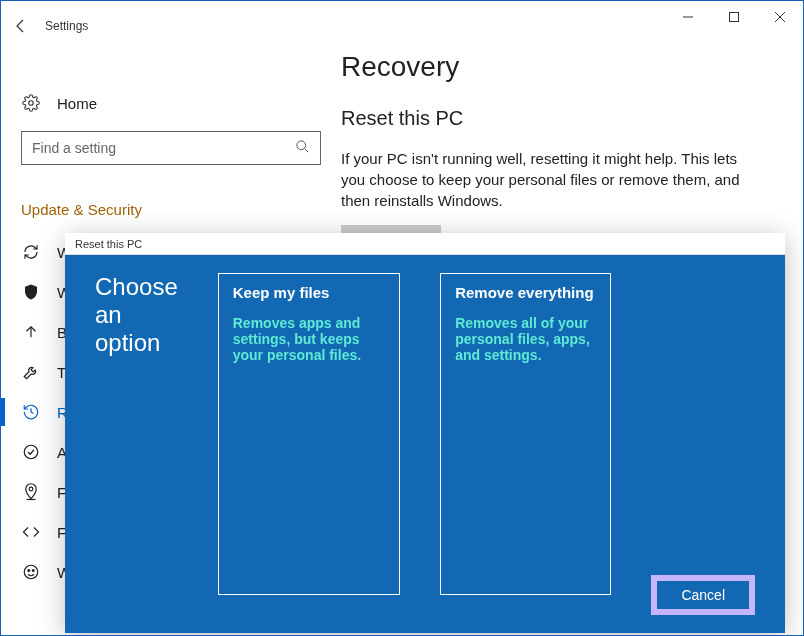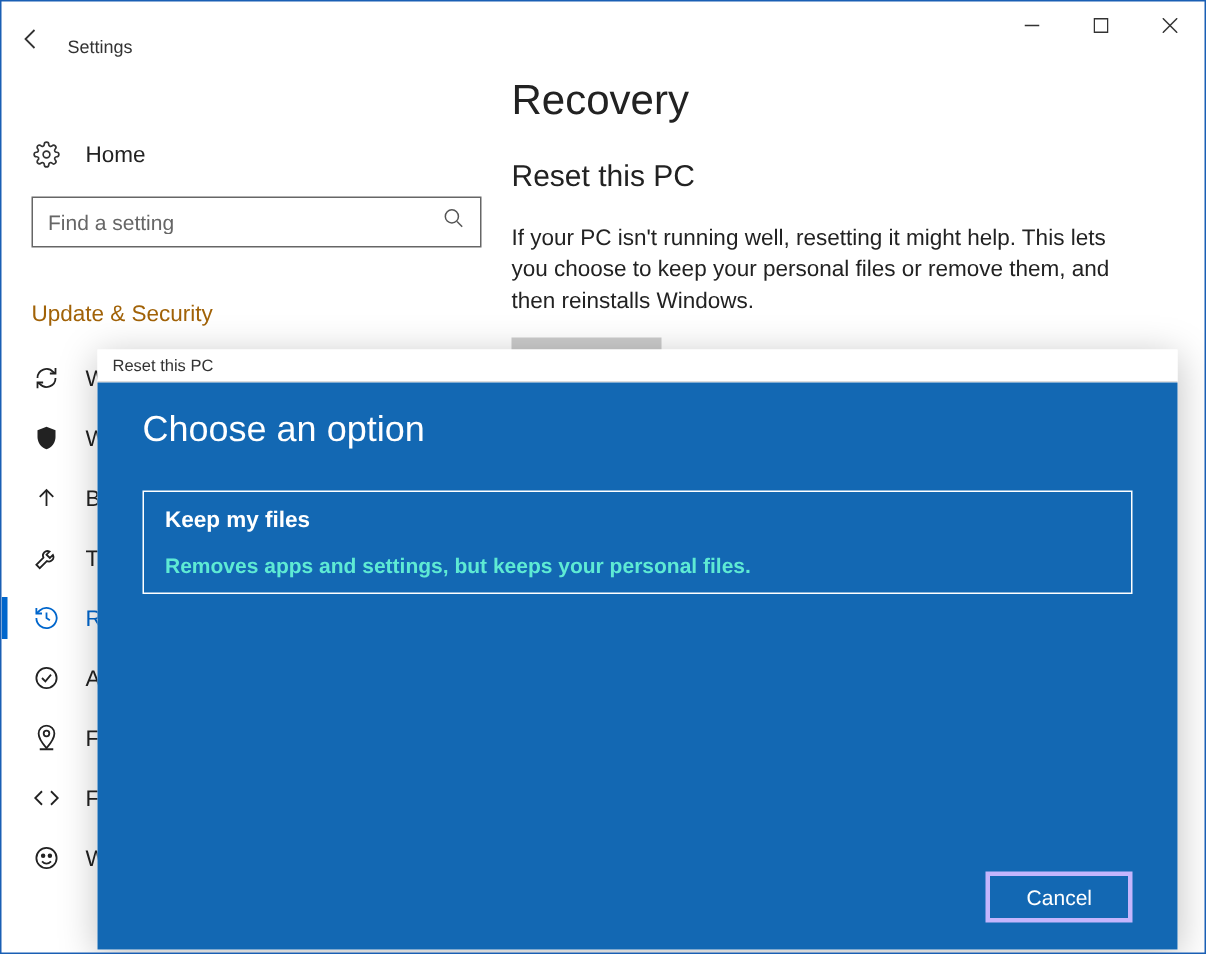--- a/index.html
+++ b/index.html
@@ -1,18 +1,18 @@
 <!DOCTYPE html>
 <html><head>
 <meta charset="utf-8">
 <style>
   * { box-sizing: border-box; margin: 0; padding: 0; font-family: "Segoe UI", Arial, sans-serif; }
   body { width: 804px; height: 636px; overflow: hidden; background: #ffffff; border: 1px solid #1a5fb4; position: relative; }
   .titlebar { height: 32px; display: flex; align-items: center; justify-content: space-between; padding-left: 8px; }
-  .titlebar-left { display: flex; align-items: flex-end; gap: 12px; margin-top: 18px; }
+  .titlebar-left { display: flex; align-items: center; gap: 12px; margin-top: 18px; }
   .back-arrow { width: 24px; height: 24px; display: flex; align-items: center; justify-content: center; color: #333; }
   .titlebar-title { font-size: 12px; color: #333; }
   .win-controls { display: flex; }
   .win-ctrl { width: 46px; height: 32px; display: flex; align-items: center; justify-content: center; color: #333; }
   .content { display: flex; height: calc(100% - 32px); }
   .sidebar { width: 340px; padding: 18px 20px 0 20px; }
   .home-row { display: flex; align-items: center; gap: 16px; padding: 6px 0 18px 0; margin-top: 36px; }
   .gear-icon { width: 20px; height: 20px; display: flex; align-items: center; justify-content: center; color: #333; flex-shrink: 0; }
   .home-label { font-size: 15px; color: #222; }
   .search-box { display: flex; align-items: center; justify-content: space-between; border: 1px solid #666; height: 34px; padding: 0 10px; margin-bottom: 36px; }
@@ -27,27 +27,27 @@
   .nav-icon { width: 20px; height: 20px; display: flex; align-items: center; justify-content: center; flex-shrink: 0; }
   .main { flex: 1; padding: 18px 24px 0 0; }
   .main h1 { font-size: 28px; font-weight: 400; color: #222; margin-bottom: 24px; }
   .main h2 { font-size: 20px; font-weight: 400; color: #222; margin-bottom: 18px; }
   .main p { font-size: 15px; color: #222; line-height: 1.4; max-width: 420px; }
   .grey-btn { margin-top: 14px; width: 100px; height: 18px; background: #ccc; }
 
   
   .modal { position: absolute; left: 64px; top: 232px; width: 720px; height: 400px; box-shadow: 0 4px 24px rgba(0,0,0,.25); background: #fff; }
   .modal-head { height: 22px; background: #fff; border-bottom: 1px solid #ddd; padding: 2px 10px; font-size: 11px; color: #333; display: flex; align-items: center; }
-  .modal-body { height: calc(100% - 22px); background: #1368b3; padding: 18px 30px 18px 30px; display: flex; flex-direction: column; }
+  .modal-body { height: calc(100% - 22px); background: #1368b3; padding: 18px 30px 18px 30px; display: flex; flex-direction: row; gap: 40px; }
   .modal-title { font-size: 24px; font-weight: 300; color: #fff; margin-bottom: 26px; }
   .option-btn { border: 1px solid #fff; padding: 10px 14px; margin-bottom: 20px; cursor: pointer; }
   .option-title { font-size: 15px; font-weight: 600; color: #fff; }
   .option-desc { font-size: 14px; font-weight: 700; color: #5eead4; margin-top: 14px; }
   .modal-footer { margin-top: auto; display: flex; justify-content: flex-end; }
-  .cancel-btn { border: 3px solid #c4b5fd; color: #fff; background: transparent; padding: 6px 24px; font-size: 14px; cursor: pointer; }
+  .cancel-btn { border: 6px solid #c4b5fd; color: #fff; background: transparent; padding: 6px 24px; font-size: 14px; cursor: pointer; }
 </style>
 </head>
 <body>
 
 <div class="titlebar">
   <div class="titlebar-left">
     <div class="back-arrow">
       <svg width="16" height="16" viewBox="0 0 16 16" fill="none" stroke="currentColor" stroke-width="1.2">
           <path d="M10 2 4 8l6 6"></path>
         </svg>
@@ -201,18 +201,22 @@
     <span>Reset this PC</span>
   </div>
   <div class="modal-body">
     <div class="modal-title">Choose an option</div>
 
     <div class="option-btn">
       <div class="option-title">Keep my files</div>
       <div class="option-desc">Removes apps and settings, but keeps your personal files.</div>
     </div>
 
+    <div class="option-btn">
+      <div class="option-title">Remove everything</div>
+      <div class="option-desc">Removes all of your personal files, apps, and settings.</div>
+    </div>
 
     <div class="modal-footer">
       <button class="cancel-btn">Cancel</button>
     </div>
   </div>
 </div>
 
 </body></html>

